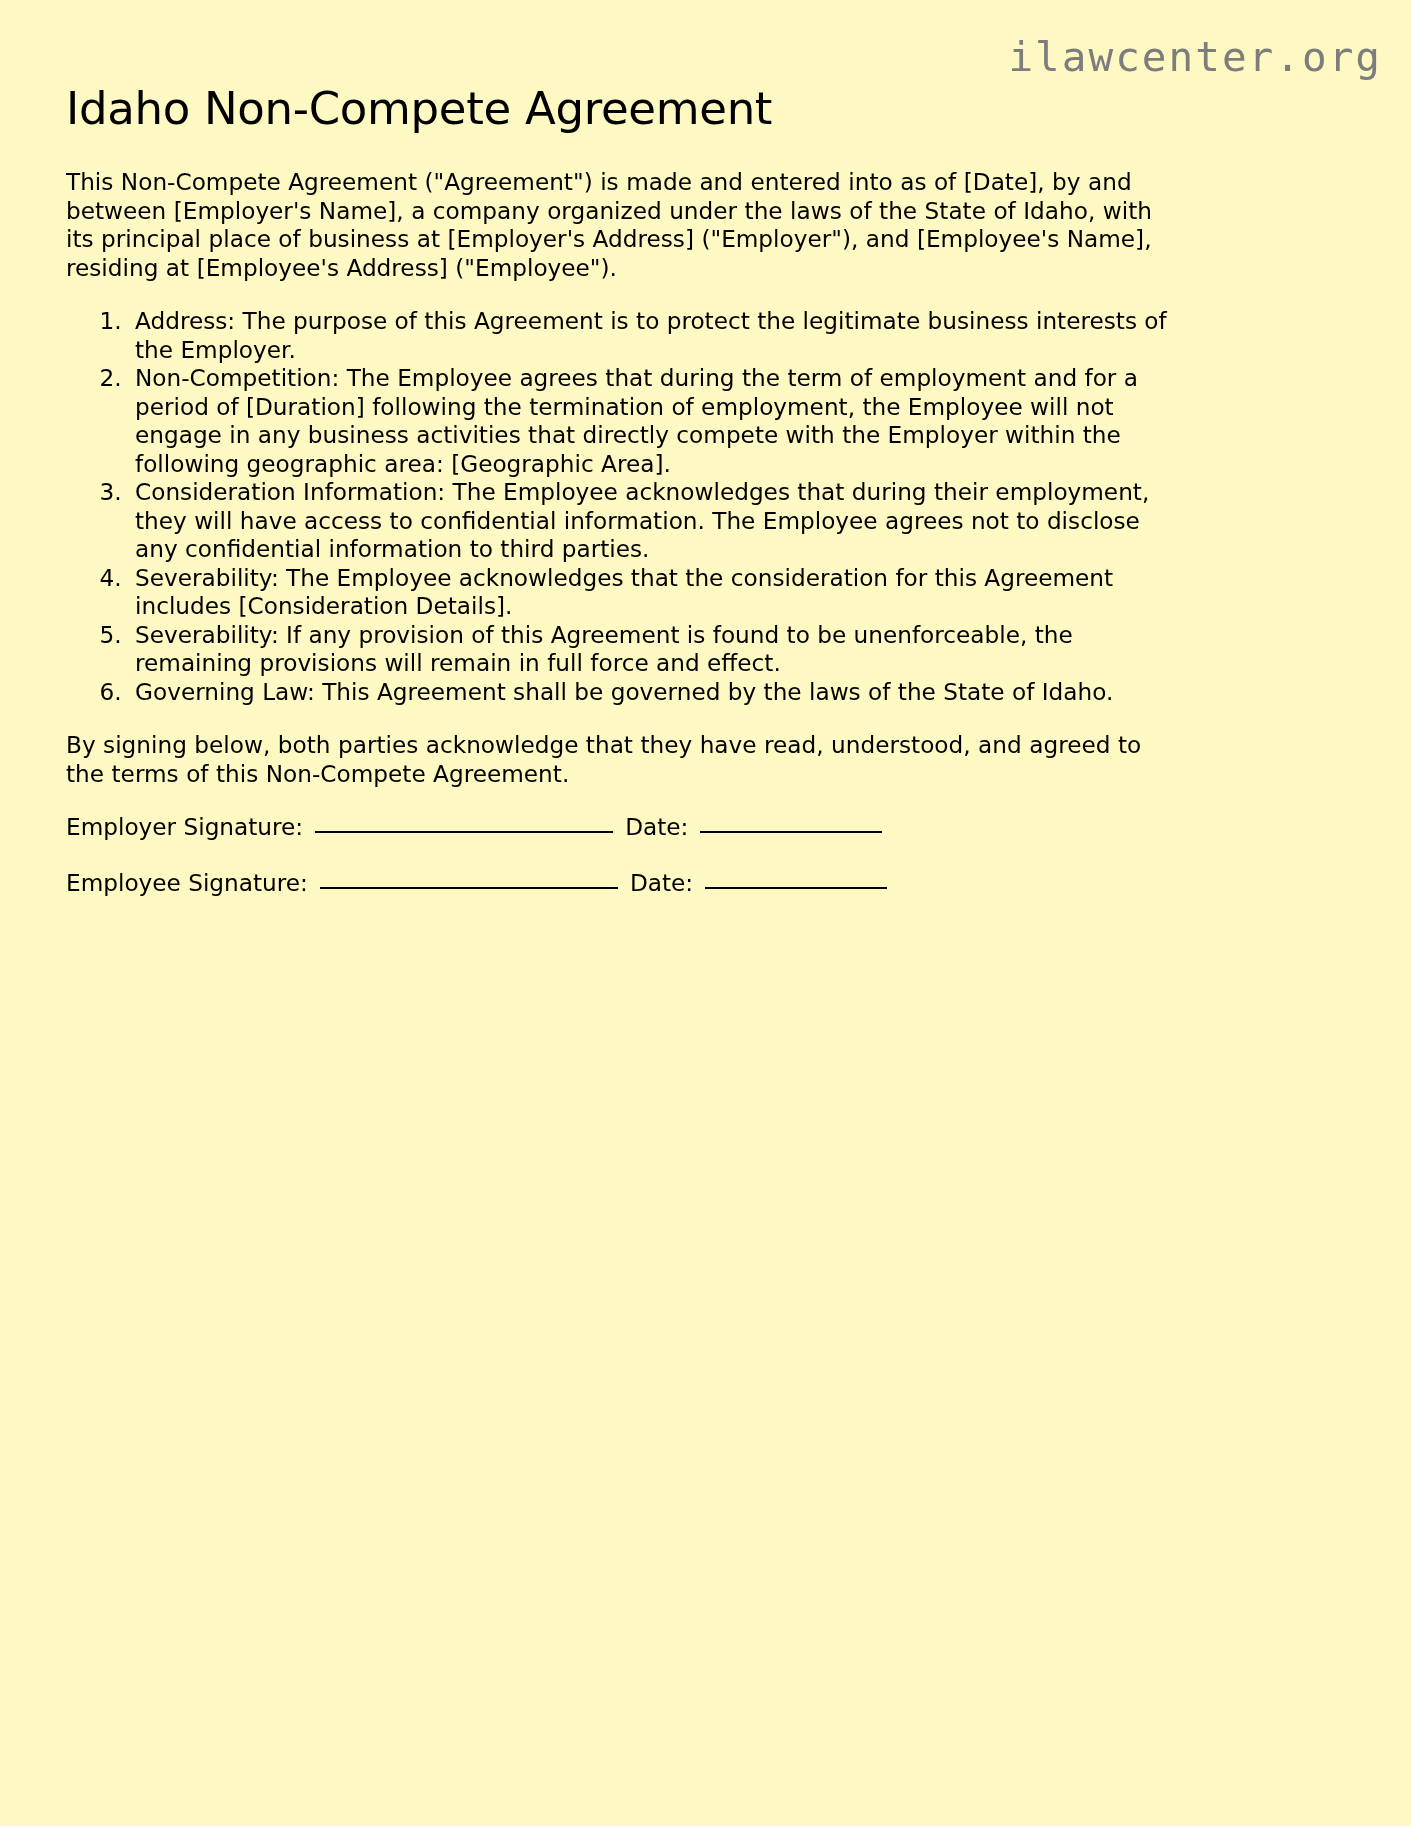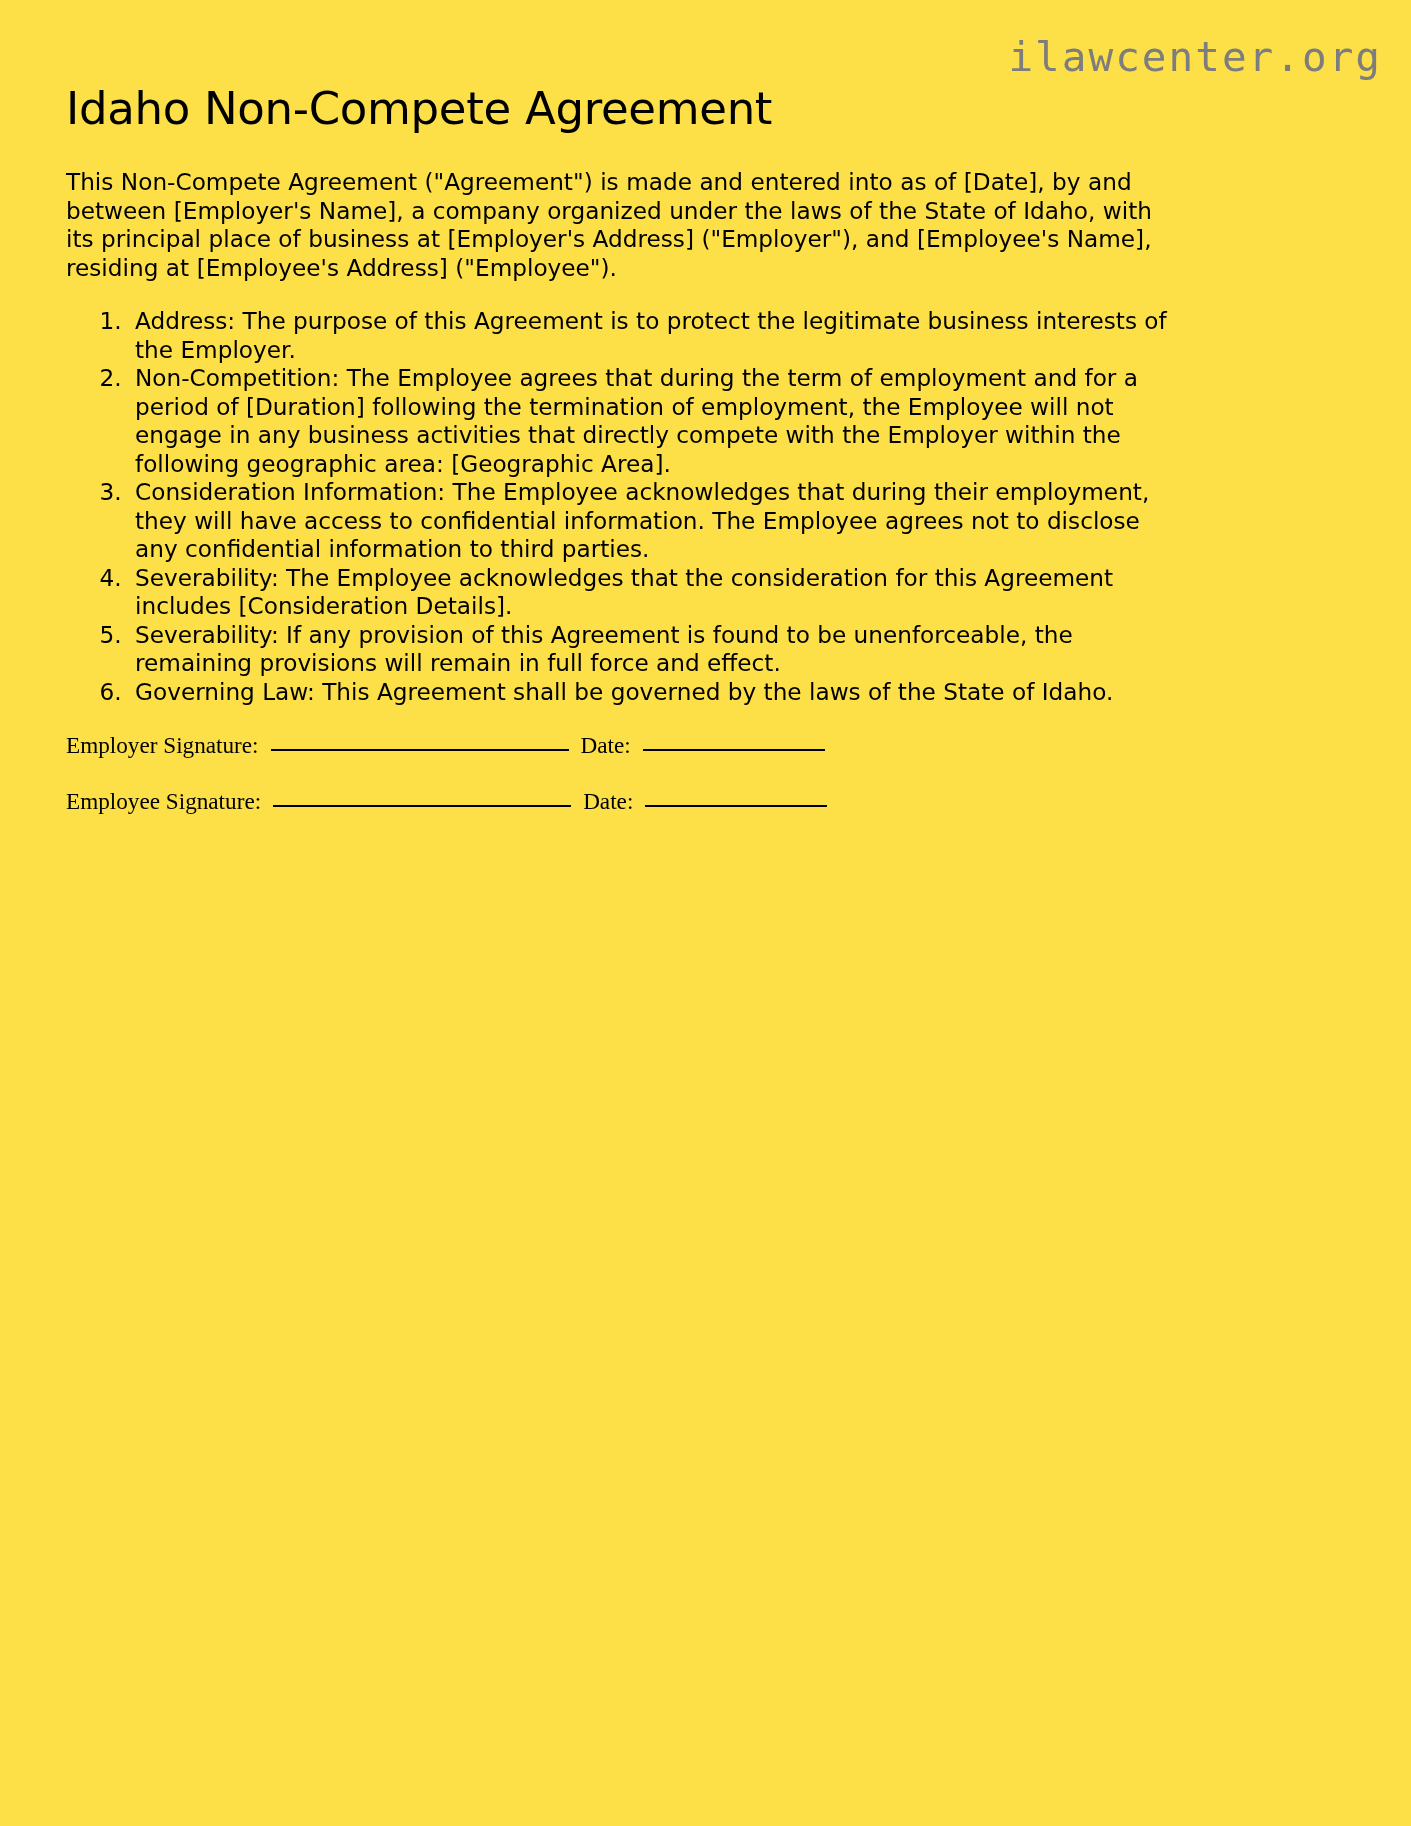--- a/index.html
+++ b/index.html
@@ -16,21 +16,21 @@
     position: relative;
     overflow: hidden;
   }
 
   .page {
     position: relative;
     width: 1411px;
     height: 1826px;
     box-sizing: border-box;
     padding: 0;
-    background: #fde047;
+    background: #fef9c3;
   }
 
   
   .watermark {
     position: absolute;
     top: 37px;
     right: 29px;
     font-family: "DejaVu Sans Mono", "Liberation Mono", monospace;
     font-size: 41px;
     font-weight: 400;
@@ -91,21 +91,20 @@
   b, strong { font-weight: normal; }
 
   .sig-block {
     margin-top: 0;
   }
   p.sig-line {
     font-size: 23.2px;
     line-height: 28.5px;
     margin: 0 0 27px 0;
     white-space: nowrap;
-    font-family: Liberation Serif, serif;
   }
   .rule {
     display: inline-block;
     border-bottom: 2px solid #000;
     vertical-align: 2px;
   }
   .rule-sig { width: 298px; }
   .rule-date { width: 182px; }
   .gap-after-sig { display: inline-block; width: 12px; }
 </style>
@@ -132,20 +131,21 @@
 
         <li><b>Consideration Information:</b><span> The Employee acknowledges that during their employment, they will have access to confidential information. The Employee agrees not to disclose any confidential information to third parties.</span></li>
 
         <li><b>Severability:</b><span> The Employee acknowledges that the consideration for this Agreement includes </span><b>[Consideration Details]</b><span>.</span></li>
 
         <li><b>Severability:</b><span> If any provision of this Agreement is found to be unenforceable, the remaining provisions will remain in full force and effect.</span></li>
 
         <li><b>Governing Law:</b><span> This Agreement shall be governed by the laws of the State of Idaho.</span></li>
       </ol>
 
+      <p class="para">By signing below, both parties acknowledge that they have read, understood, and agreed to the terms of this Non-Compete Agreement.</p>
 
       <div class="sig-block">
         <p class="sig-line"><span>Employer Signature:</span><span class="gap-after-sig"></span><span class="rule rule-sig"></span><span class="gap-after-sig"></span><span>Date:</span><span class="gap-after-sig"></span><span class="rule rule-date"></span></p>
 
         <p class="sig-line"><span>Employee Signature:</span><span class="gap-after-sig"></span><span class="rule rule-sig"></span><span class="gap-after-sig"></span><span>Date:</span><span class="gap-after-sig"></span><span class="rule rule-date"></span></p>
       </div>
 
     </div>
   </div>
 </div>

